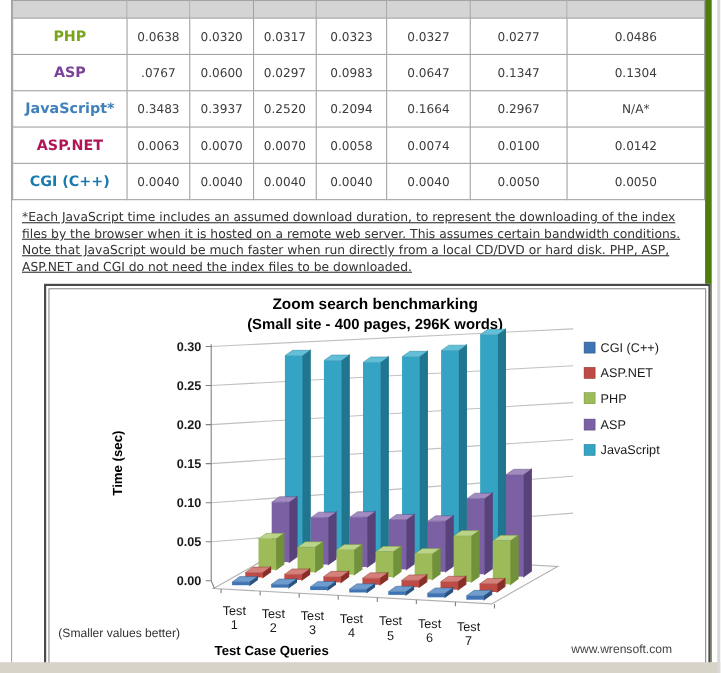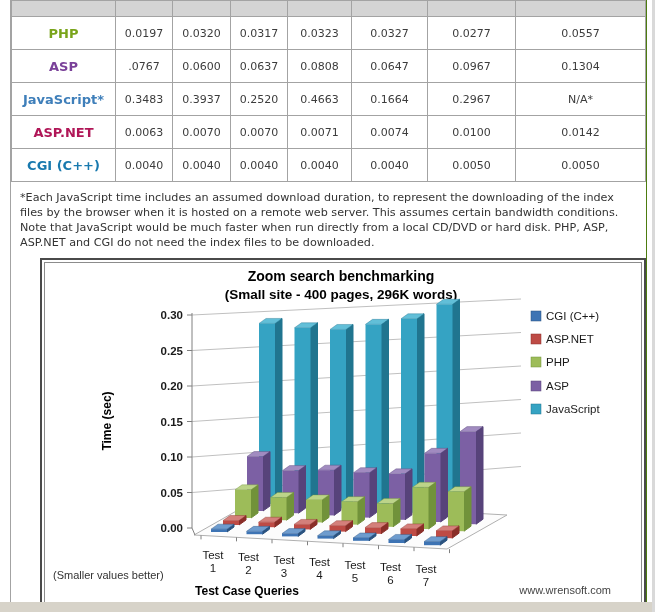--- a/index.html
+++ b/index.html
@@ -2,37 +2,38 @@
 <html><head>
 <meta charset="utf-8">
 <style>
   html,body{margin:0;padding:0;}
   body{
     width:655px;height:612px;position:relative;overflow:hidden;
     background:#ffffff;font-family:"DejaVu Sans","Liberation Sans",sans-serif;
   }
   .container{
     position:absolute;left:10px;top:0;width:637px;height:602px;
-    border-left:1px solid #a3a3a3;border-right:1px solid #4d7c0f;
+    border-left:1px solid #a3a3a3;border-right:6px solid #4d7c0f;
     background:#ffffff;box-sizing:border-box;
   }
   table.bench{
     border-collapse:collapse;width:100%;table-layout:fixed;
     font-size:11px;color:#3c3c3c;
   }
   table.bench td,table.bench th{
     border:1px solid #a3a3a3;text-align:center;vertical-align:middle;
     padding:0;overflow:hidden;white-space:nowrap;
   }
   table.bench thead td{background:#d4d4d4;height:15px;}
   table.bench tbody tr{height:33px;}
   table.bench th.rowlabel{font-size:13px;font-weight:bold;}
   .footnote{
     margin:8px 8px 0 9px;font-size:11.2px;line-height:15px;color:#333333;
     text-align:left;
+    text-decoration:underline;
   }
   .chart-frame{
     position:absolute;left:29px;top:258px;width:606px;height:360px;
     border:2px solid #4a4a4a;background:#ffffff;box-sizing:border-box;
   }
   .chart-inner{
     position:absolute;left:2px;top:2px;right:2px;bottom:2px;
     border:1px solid #8c8c8c;background:#ffffff;overflow:hidden;
   }
   .bottom-strip{
@@ -69,54 +70,54 @@
           <td></td>
           <td></td>
           <td></td>
           <td></td>
           <td></td>
         </tr>
       </thead>
     <tbody>
         <tr>
           <th class="rowlabel" style="color: rgb(121, 164, 27);">PHP</th>
-          <td>0.0197</td>
+          <td>0.0638</td>
           <td>0.0320</td>
           <td>0.0317</td>
           <td>0.0323</td>
           <td>0.0327</td>
           <td>0.0277</td>
-          <td>0.0557</td>
+          <td>0.0486</td>
         </tr>
         <tr>
           <th class="rowlabel" style="color: rgb(122, 65, 153);">ASP</th>
           <td>.0767</td>
           <td>0.0600</td>
-          <td>0.0637</td>
-          <td>0.0808</td>
+          <td>0.0297</td>
+          <td>0.0983</td>
           <td>0.0647</td>
-          <td>0.0967</td>
+          <td>0.1347</td>
           <td>0.1304</td>
         </tr>
         <tr>
           <th class="rowlabel" style="color: rgb(63, 127, 186);">JavaScript*</th>
           <td>0.3483</td>
           <td>0.3937</td>
           <td>0.2520</td>
-          <td>0.4663</td>
+          <td>0.2094</td>
           <td>0.1664</td>
           <td>0.2967</td>
           <td>N/A*</td>
         </tr>
         <tr>
           <th class="rowlabel" style="color: rgb(176, 22, 87);">ASP.NET</th>
           <td>0.0063</td>
           <td>0.0070</td>
           <td>0.0070</td>
-          <td>0.0071</td>
+          <td>0.0058</td>
           <td>0.0074</td>
           <td>0.0100</td>
           <td>0.0142</td>
         </tr>
         <tr>
           <th class="rowlabel" style="color: rgb(24, 121, 174);">CGI (C++)</th>
           <td>0.0040</td>
           <td>0.0040</td>
           <td>0.0040</td>
           <td>0.0040</td>

